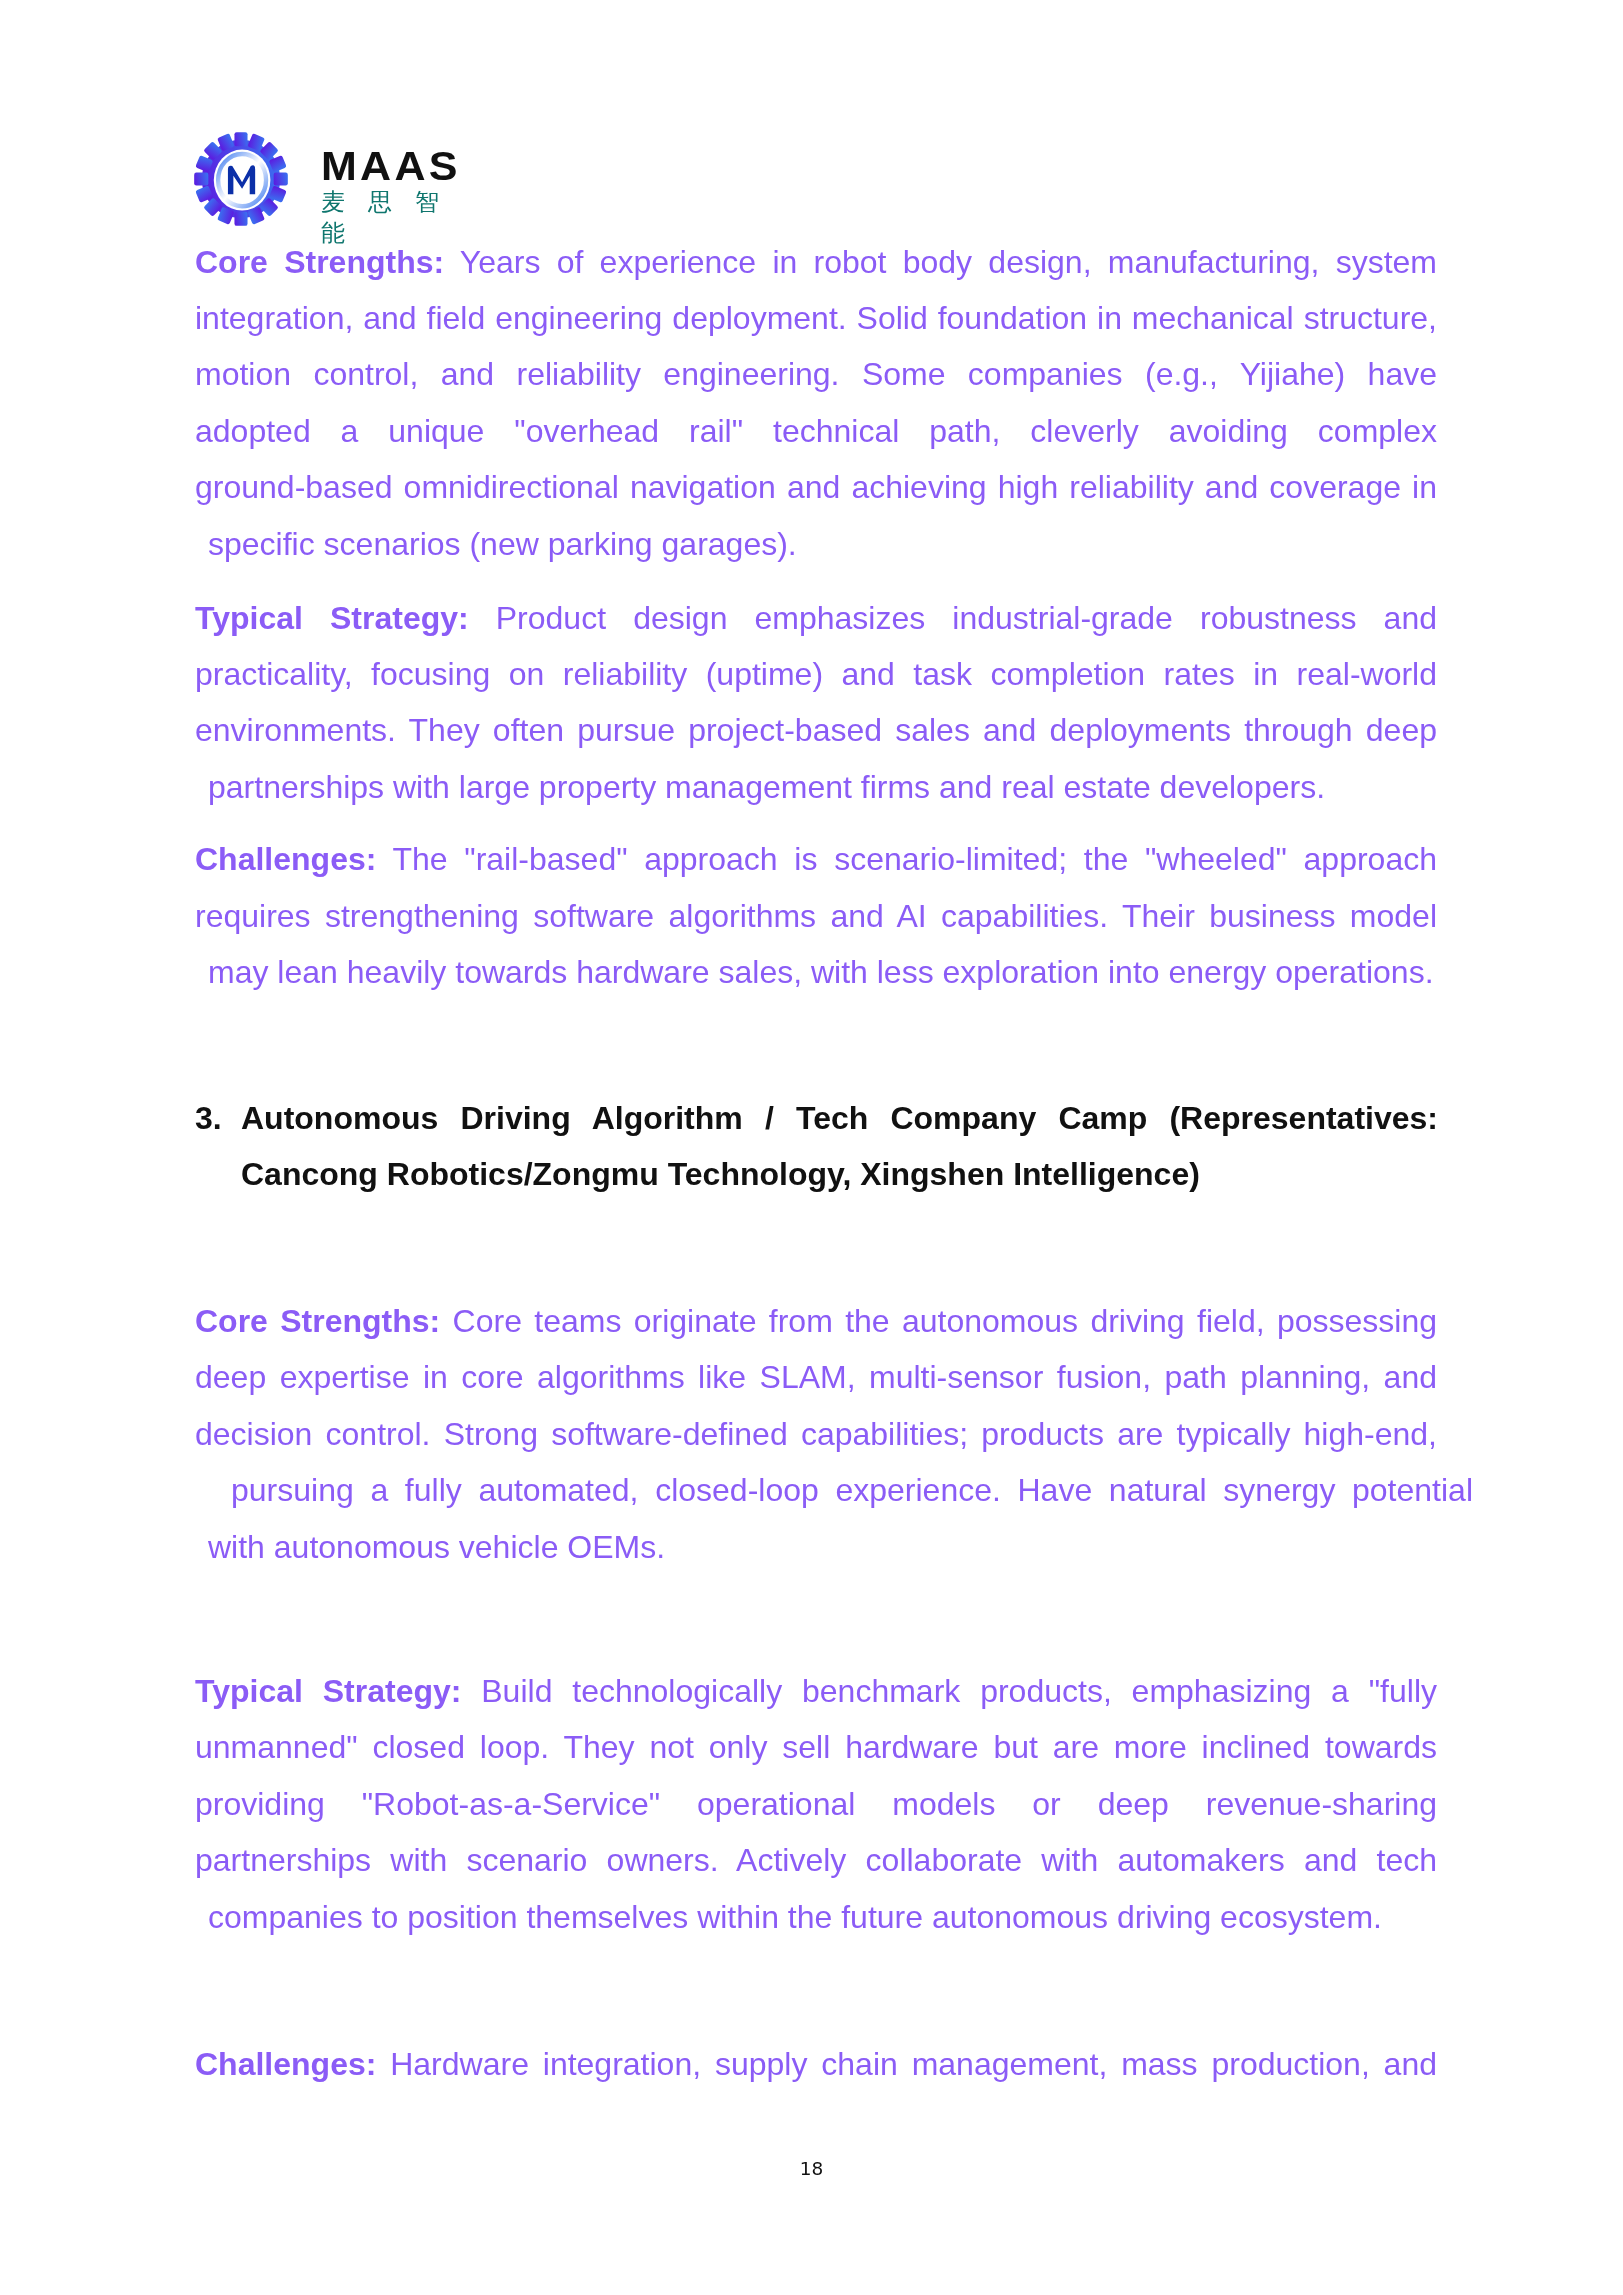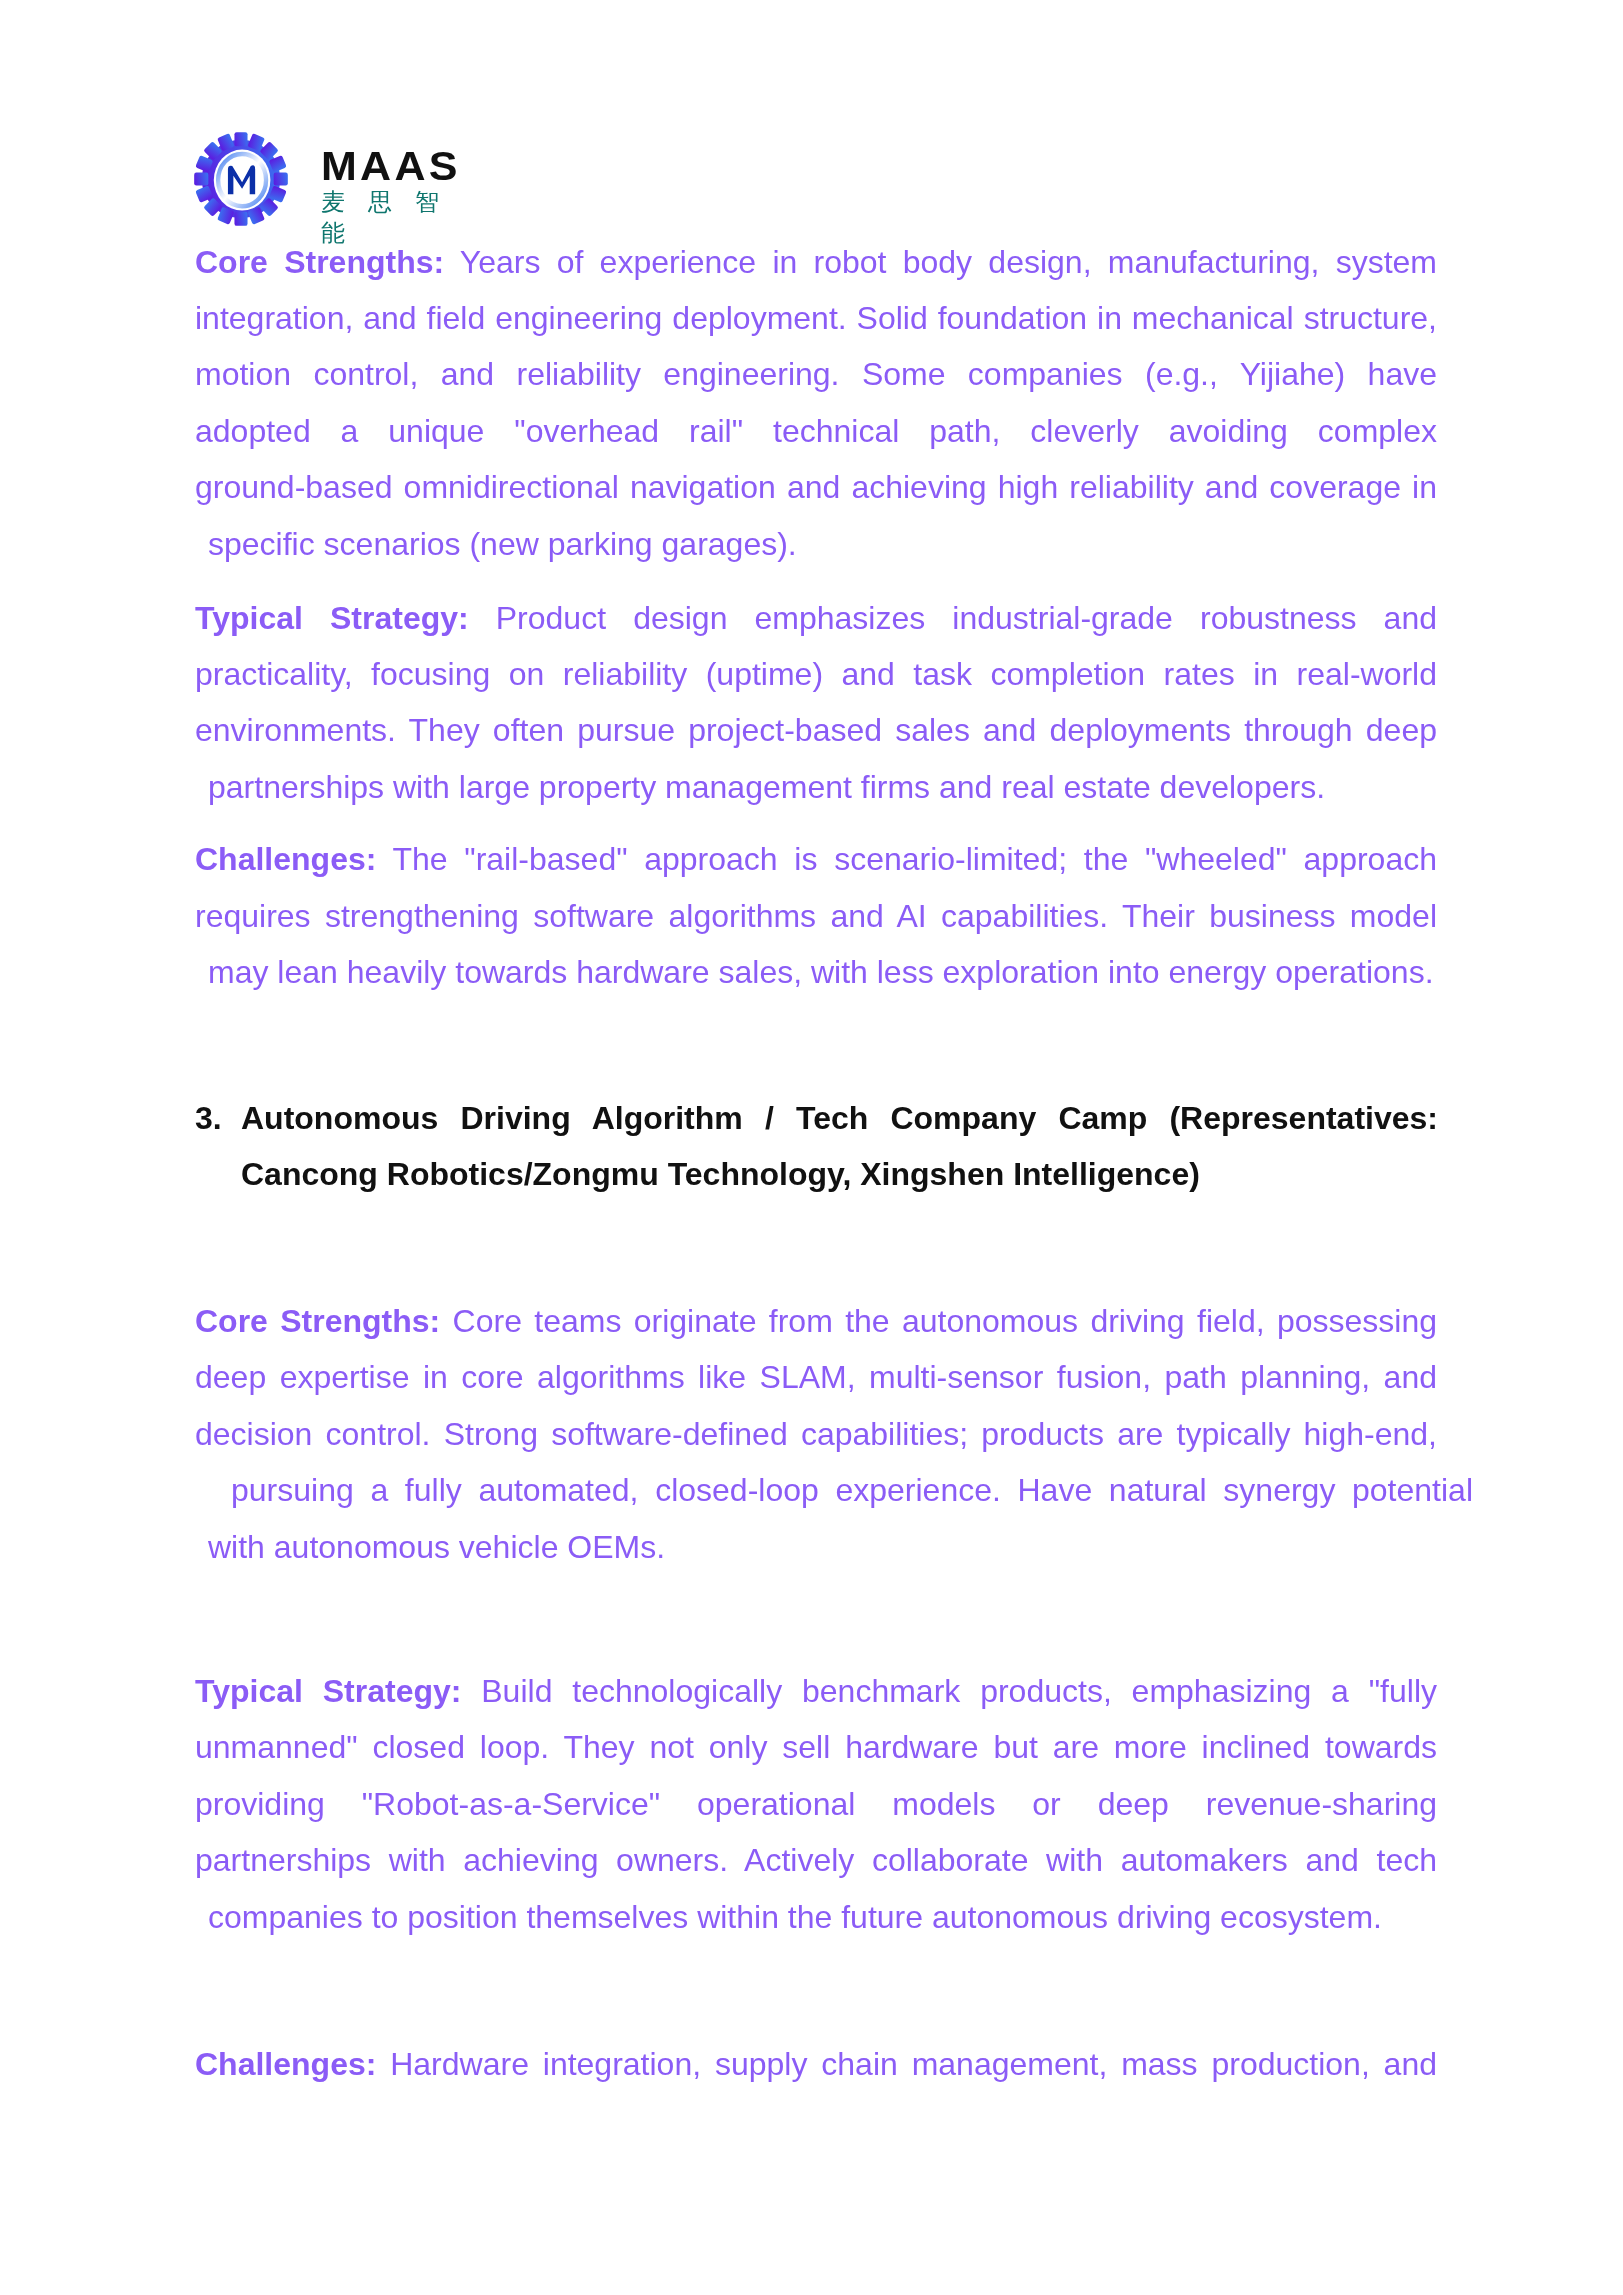--- a/index.html
+++ b/index.html
@@ -99,23 +99,24 @@
     <div class="line" style="top:1349px;">deep expertise in core algorithms like SLAM, multi-sensor fusion, path planning, and</div>
     <div class="line" style="top:1406px;">decision control. Strong software-defined capabilities; products are typically high-end,</div>
     <div class="line" style="top:1462px;margin-left:36px;">pursuing a fully automated, closed-loop experience. Have natural synergy potential</div>
     <div class="line last" style="top:1519px;">with autonomous vehicle OEMs.</div>
   </div>
 
   <div>
     <div class="line" style="top:1663px;"><b>Typical Strategy:</b><span> Build technologically benchmark products, emphasizing a "fully</span></div>
     <div class="line" style="top:1719px;">unmanned" closed loop. They not only sell hardware but are more inclined towards</div>
     <div class="line" style="top:1776px;">providing "Robot-as-a-Service" operational models or deep revenue-sharing</div>
-    <div class="line" style="top:1832px;">partnerships with achieving owners. Actively collaborate with automakers and tech</div>
+    <div class="line" style="top:1832px;">partnerships with scenario owners. Actively collaborate with automakers and tech</div>
     <div class="line last" style="top:1889px;">companies to position themselves within the future autonomous driving ecosystem.</div>
   </div>
 
   <div>
     <div class="line" style="top:2036px;"><b>Challenges:</b><span> Hardware integration, supply chain management, mass production, and</span></div>
   </div>
 
+  <div class="pagenum">18</div>
 
 </div>
 
 
 </body></html>

